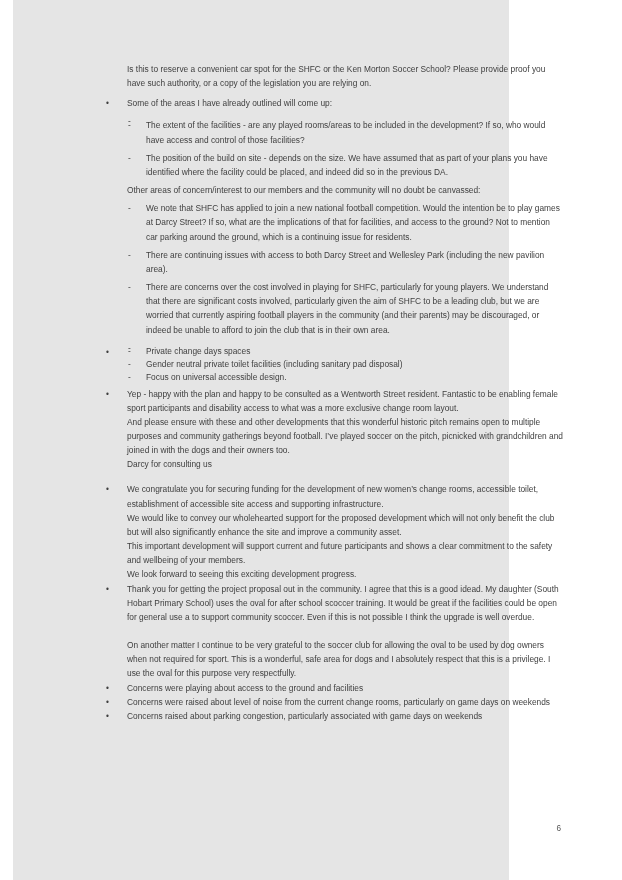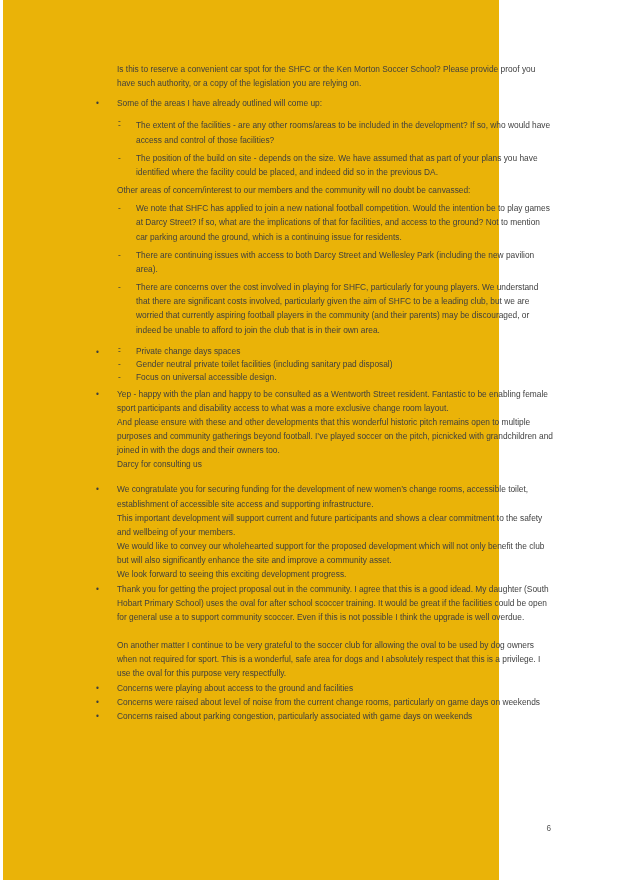--- a/index.html
+++ b/index.html
@@ -10,24 +10,24 @@
   body {
     width: 622px;
     height: 880px;
     font-family: "Liberation Sans", sans-serif;
     color: #3f3f3f;
     position: relative;
     overflow: hidden;
   }
   .page {
     position: absolute;
-    left: 3px; top: 0;
+    left: 13px; top: 0;
     width: 496px;
     height: 880px;
-    background: #eab308;
+    background: #e5e5e5;
   }
   .content {
     position: absolute;
     left: 88px;
     top: 62px;
     width: 462px;
   }
   
   .para {
     font-size: 8.35px;
@@ -107,21 +107,21 @@
     </div>
     <div class="sp-4"></div>
 
     <div class="para l2">
       <span class="marker">-</span>
     </div>
     <div class="sp-4"></div>
 
     <div class="para l2">
       <span class="marker">-</span>
-      <span>The extent of the facilities - are any other rooms/areas to be included in the development? If so, who would have access and control of those facilities?</span>
+      <span>The extent of the facilities - are any played rooms/areas to be included in the development? If so, who would have access and control of those facilities?</span>
     </div>
     <div class="sp-4"></div>
 
     <div class="para l2">
       <span class="marker">-</span>
       <span>The position of the build on site - depends on the size. We have assumed that as part of your plans you have identified where the facility could be placed, and indeed did so in the previous DA.</span>
     </div>
     <div class="sp-4"></div>
 
     <div class="para pindent">Other areas of concern/interest to our members and the community will no doubt be canvassed:</div>
@@ -174,22 +174,22 @@
     </div>
     <div class="para pindent">And please ensure with these and other developments that this wonderful historic pitch remains open to multiple purposes and community gatherings beyond football. I’ve played soccer on the pitch, picnicked with grandchildren and joined in with the dogs and their owners too.</div>
     <div class="para pindent">Darcy for consulting us</div>
 
     <div class="sp-11"></div>
 
     <div class="para l1">
       <span class="marker">•</span>
       <span>We congratulate you for securing funding for the development of new women’s change rooms, accessible toilet, establishment of accessible site access and supporting infrastructure.</span>
     </div>
+    <div class="para pindent">We would like to convey our wholehearted support for the proposed development which will not only benefit the club but will also significantly enhance the site and improve a community asset.</div>
     <div class="para pindent">This important development will support current and future participants and shows a clear commitment to the safety and wellbeing of your members.</div>
-    <div class="para pindent">We would like to convey our wholehearted support for the proposed development which will not only benefit the club but will also significantly enhance the site and improve a community asset.</div>
     <div class="para pindent">We look forward to seeing this exciting development progress.</div>
 
     <div class="para l1">
       <span class="marker">•</span>
       <span>Thank you for getting the project proposal out in the community. I agree that this is a good idead. My daughter (South Hobart Primary School)  uses the oval for after school scoccer training. It would be great if the facilities could be open for general use a to support community scoccer. Even if this is not possible I think the upgrade is well overdue.</span>
     </div>
 
     <div class="sp-14"></div>
 
     <div class="para pindent">On another matter I continue to be very grateful to the soccer club for allowing the oval to be used by dog owners when not required for sport. This is a wonderful, safe area for dogs and I absolutely respect that this is a privilege. I use the oval for this purpose very respectfully.</div>

